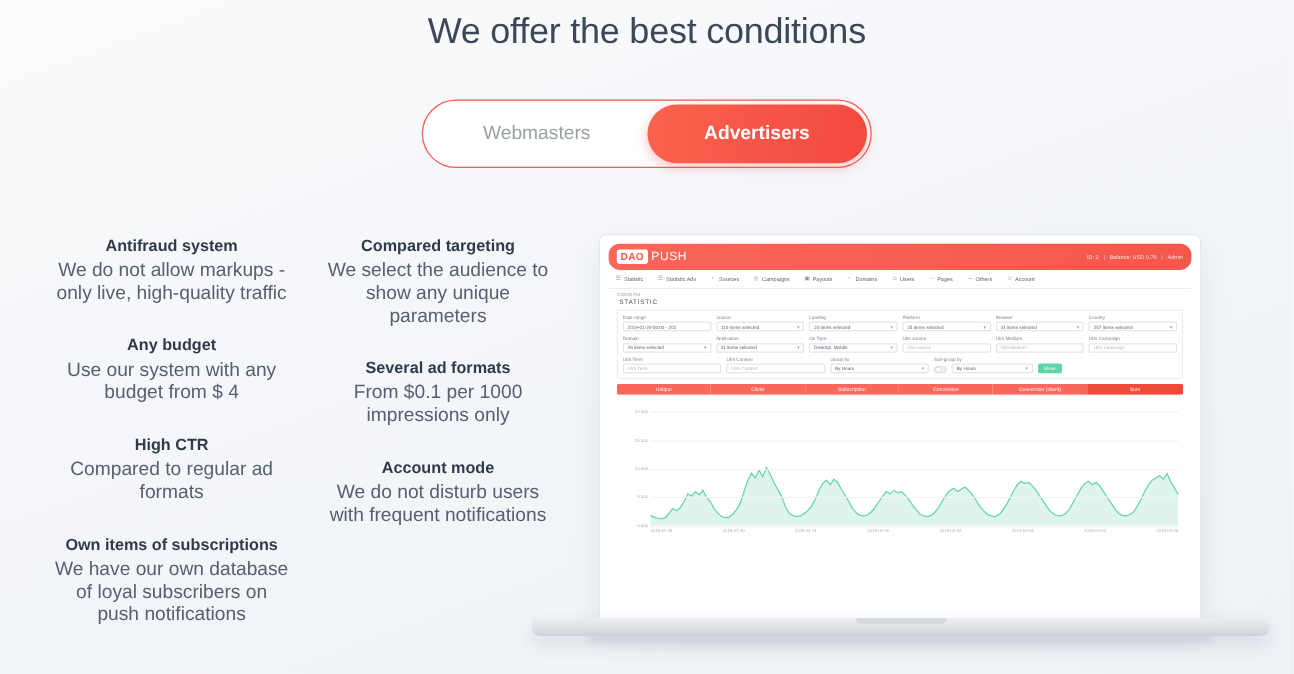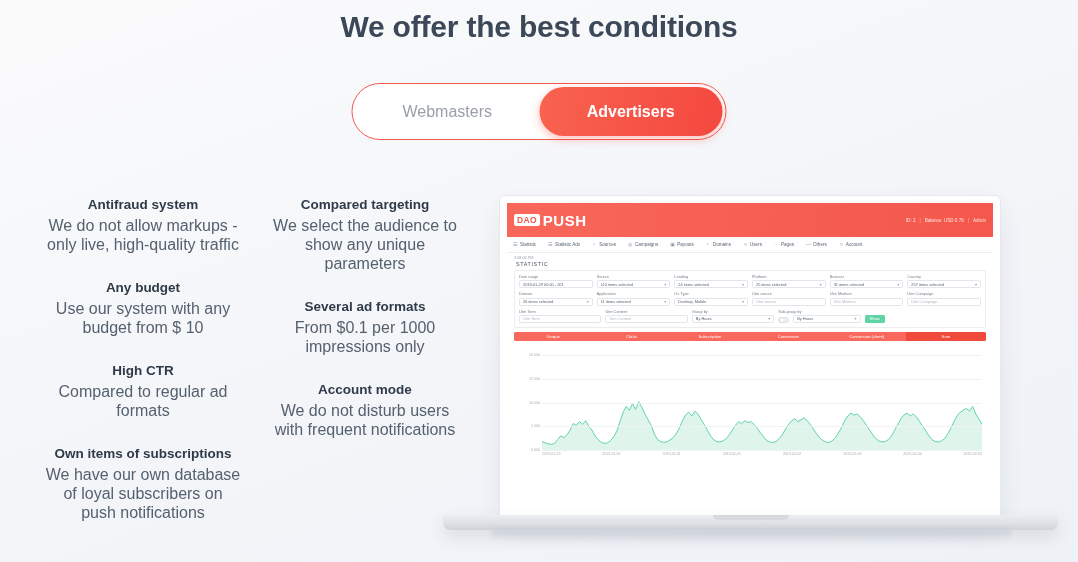--- a/index.html
+++ b/index.html
@@ -12,21 +12,21 @@
   .page {
     position: relative;
     width: 1078px; height: 562px;
     background: linear-gradient(160deg, #fbfbfc 0%, #f4f6f9 45%, #eef1f6 100%);
   }
 
   
   .heading {
     position: absolute; top: 10px; left: 0; width: 100%;
     text-align: center;
-    font-size: 30px; font-weight: 700; color: #3c4858;
+    font-size: 30px; font-weight: 400; color: #3c4858;
     letter-spacing: -0.2px;
   }
 
   
   .toggle-wrap {
     position: absolute; top: 83px; left: 50%;
     transform: translateX(-50%);
     width: 375px; height: 57px;
     border: 1.5px solid #f4594f;
     border-radius: 30px;
@@ -94,32 +94,33 @@
   .base-shadow {
     position: absolute; left: 48px; top: 334px;
     width: 520px; height: 11px;
     background: linear-gradient(180deg, rgba(190,196,205,0.55), rgba(190,196,205,0));
     border-radius: 0 0 50% 50%;
     filter: blur(2px);
   }
 
   
   .dash-header {
-    height: 34px; background: linear-gradient(95deg,#f9675a 0%, #f4574c 100%);
+    height: 22px; background: linear-gradient(95deg,#f9675a 0%, #f4574c 100%);
     display: flex; align-items: center; justify-content: space-between;
     padding: 0 7px;
+    border-radius: 10px;
   }
   .logo { display: flex; align-items: center; gap: 3px; }
   .logo-box {
     background: #ffffff; color: #f4574c;
     font-size: 8.5px; font-weight: 700; letter-spacing: 0.3px;
     padding: 1px 3px; border-radius: 2px; line-height: 10px;
   }
   .logo-text {
-    color: #ffffff; font-size: 15px; font-weight: 700;
+    color: #ffffff; font-size: 10px; font-weight: 400;
     letter-spacing: 0.5px; line-height: 11px;
   }
   .header-right {
     display: flex; align-items: center; gap: 4px;
     color: #ffe3e0; font-size: 4.6px; white-space: nowrap;
   }
   .hsep { color: #ffc4bd; }
 
   .dash-nav {
     height: 16px; border-bottom: 1px solid #ebedf0;
@@ -231,21 +232,21 @@
   </div>
 
   <div class="features">
     <div class="feat-col">
       <div class="feat">
         <div class="feat-title">Antifraud system</div>
         <div class="feat-desc">We do not allow markups - only live, high-quality traffic</div>
       </div>
       <div class="feat">
         <div class="feat-title">Any budget</div>
-        <div class="feat-desc">Use our system with any budget from $ 10</div>
+        <div class="feat-desc">Use our system with any budget from $ 4</div>
       </div>
       <div class="feat">
         <div class="feat-title">High CTR</div>
         <div class="feat-desc">Compared to regular ad formats</div>
       </div>
       <div class="feat">
         <div class="feat-title">Own items of subscriptions</div>
         <div class="feat-desc">We have our own database of loyal subscribers on push notifications</div>
       </div>
     </div>

